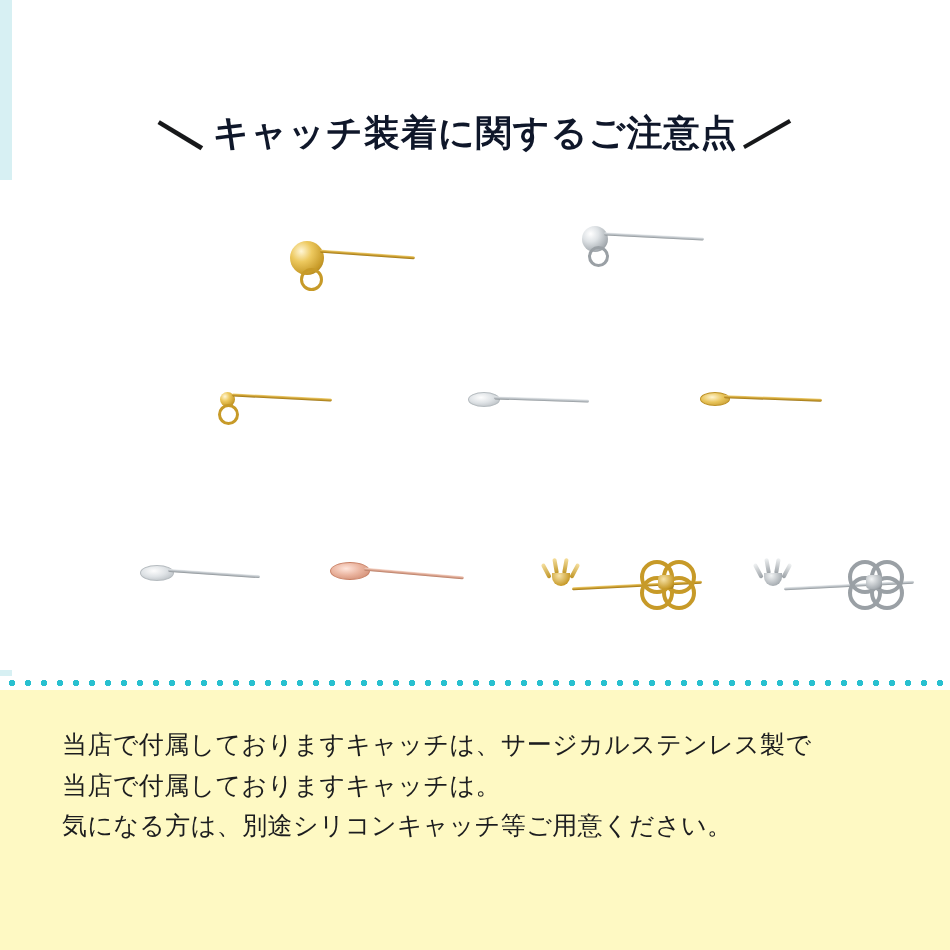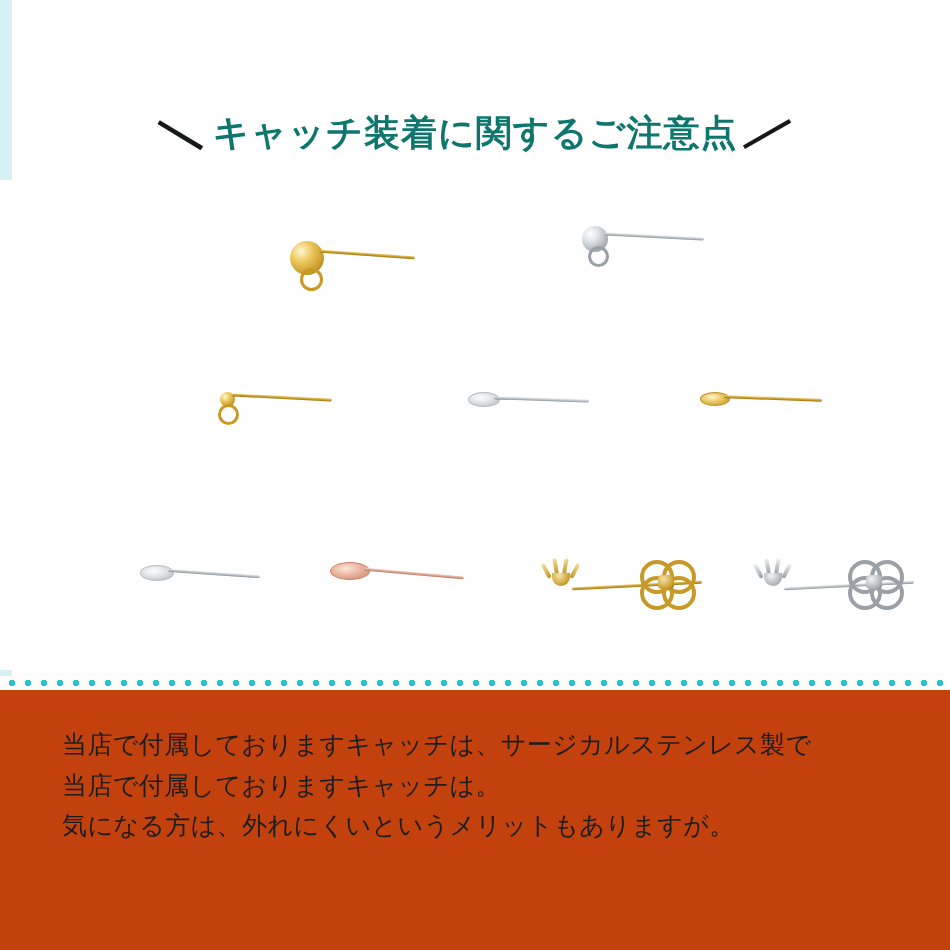--- a/index.html
+++ b/index.html
@@ -46,21 +46,21 @@
     font-weight: bold;
     color: #17181a;
     line-height: 1;
     display: inline-block;
   }
   .slash.left  { transform: rotate(-18deg) translateY(-2px); }
   .slash.right { transform: rotate(18deg) translateY(-2px); }
   .headline-text {
     font-size: 36px;
     font-weight: bold;
-    color: #0f766e;
+    color: #0f172a;
     letter-spacing: 1px;
     white-space: nowrap;
     text-align: right;
   }
 
   
   .photo-area {
     position: absolute;
     top: 180px;
     left: 0;
@@ -187,21 +187,21 @@
     background-position: 4px center;
   }
 
   
   .note-panel {
     position: absolute;
     top: 690px;
     left: 0;
     width: 950px;
     height: 260px;
-    background: #c2410c;
+    background: #fef9c3;
   }
   .note-body {
     position: absolute;
     top: 34px;
     left: 62px;
     width: 840px;
     color: #1c1d1f;
     font-size: 25px;
     line-height: 1.62;
     letter-spacing: 0.4px;
@@ -298,15 +298,15 @@
   </div>
 
 </div>
 
 <div class="dots"></div>
 
 <div class="note-panel">
   <div class="note-body">
     <div class="note-line">当店で付属しておりますキャッチは、サージカルステンレス製で</div>
     <div class="note-line">当店で付属しておりますキャッチは。</div>
-    <div class="note-line">気になる方は、外れにくいというメリットもありますが。</div>
+    <div class="note-line">気になる方は、別途シリコンキャッチ等ご用意ください。</div>
   </div>
 </div>
 
 </body></html>

